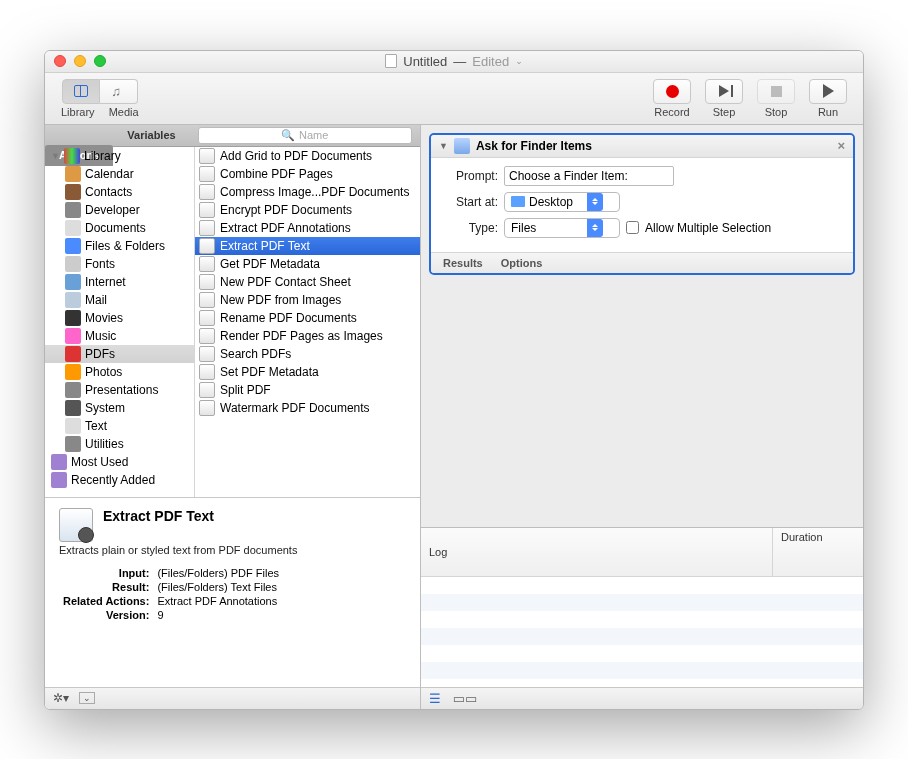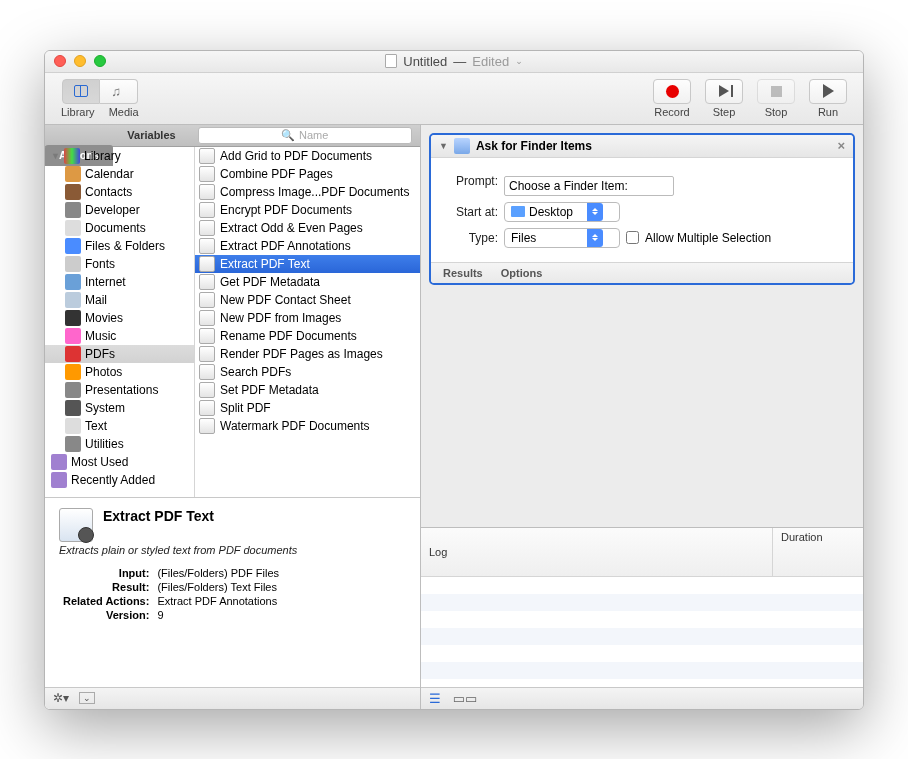--- a/index.html
+++ b/index.html
@@ -49,36 +49,36 @@
 .tree-row .ic{width:16px;height:16px;border-radius:2px;flex-shrink:0;display:flex;align-items:center;justify-content:center;font-size:10px;}
 .tree-row.indent{padding-left:20px;}
 .actions-list{flex:1;overflow-y:auto;font-size:12px;}
 .act-row{display:flex;align-items:center;height:18px;padding-left:4px;gap:5px;cursor:default;}
 .act-row .ic{width:16px;height:16px;border:1px solid #aaa;border-radius:2px;background:linear-gradient(#fff,#e4e4e4);flex-shrink:0;}
 .act-row.sel{background:linear-gradient(#3e7eea,#2a66d8);color:#fff;}
 .detail{height:190px;border-top:1px solid #c8c8c8;background:#fff;padding:10px 14px 4px;overflow:auto;}
 .detail h2{font-size:14px;font-weight:bold;margin-bottom:6px;}
 .detail .big-ic{float:left;width:34px;height:34px;border:1px solid #aaa;border-radius:3px;margin-right:10px;background:linear-gradient(#fff,#d9e4f1);position:relative;}
 .detail .big-ic::after{content:"";position:absolute;right:-2px;bottom:-2px;width:14px;height:14px;border-radius:50%;background:#555;border:1px solid #333;}
-.detail p.desc{font-size:11px;color:#222;margin-bottom:10px;clear:both;padding-top:2px;font-style:italic;}
+.detail p.desc{font-size:11px;color:#222;margin-bottom:10px;clear:both;padding-top:2px;}
 .detail table{font-size:11px;border-collapse:collapse;}
 .detail td{padding:1px 4px;vertical-align:top;}
 .detail td.k{text-align:right;font-weight:bold;white-space:nowrap;}
 .footer-l{height:22px;border-top:1px solid #c8c8c8;background:linear-gradient(#f4f4f4,#e6e6e6);display:flex;align-items:center;padding:0 8px;gap:10px;font-size:12px;color:#555;}
 .right-pane{flex:1;display:flex;flex-direction:column;background:#ececec;}
 .canvas{flex:1;padding:8px;overflow:auto;}
 .action-card{border:2px solid #2a6ad8;border-radius:5px;background:#fff;}
 .card-head{background:linear-gradient(#f5f5f5,#e6e6e6);padding:3px 8px;border-bottom:1px solid #d5d5d5;display:flex;align-items:center;gap:6px;font-size:12px;font-weight:bold;border-radius:4px 4px 0 0;}
 .card-head .disc{font-size:9px;color:#6a6a6a;}
 .card-head .fic{width:16px;height:16px;border-radius:2px;background:linear-gradient(#b8d4ff,#7aa8e8);}
 .card-head .x{margin-left:auto;color:#888;font-size:13px;cursor:default;}
 .card-body{padding:8px 12px;font-size:12px;}
 .form-row{display:flex;align-items:center;margin-bottom:6px;gap:6px;}
 .form-row .lbl{width:55px;text-align:right;color:#222;}
-.form-row input[type=text]{height:20px;border:1px solid #bbb;border-radius:2px;padding:0 4px;font-size:12px;width:170px;margin-top:10px;}
+.form-row input[type=text]{height:20px;border:1px solid #bbb;border-radius:2px;padding:0 4px;font-size:12px;width:170px;}
 .popup{height:20px;border:1px solid #bbb;border-radius:4px;background:#fff;display:flex;align-items:center;padding:0 16px 0 6px;font-size:12px;min-width:116px;cursor:default;}
 .popup .pend{margin-left:auto;width:16px;height:18px;background:#4a8cff;border-radius:0 3px 3px 0;display:flex;flex-direction:column;align-items:center;justify-content:center;}
 .popup .pend::before{content:"";border-left:3px solid transparent;border-right:3px solid transparent;border-bottom:3px solid #fff;margin-bottom:1px;}
 .popup .pend::after{content:"";border-left:3px solid transparent;border-right:3px solid transparent;border-top:3px solid #fff;}
 .popup .fic-s{width:14px;height:11px;background:#5aa0ff;border-radius:1px;margin-right:4px;}
 .card-foot{border-top:1px solid #d5d5d5;padding:4px 12px;display:flex;gap:18px;font-size:11px;font-weight:bold;color:#555;background:linear-gradient(#f5f5f5,#e9e9e9);border-radius:0 0 4px 4px;}
 .log-area{height:160px;border-top:1px solid #bdbdbd;background:#fff;display:flex;flex-direction:column;}
 .log-head{display:flex;font-size:11px;color:#333;border-bottom:1px solid #d5d5d5;background:linear-gradient(#fbfbfb,#efefef);}
 .log-head .c1{flex:1;padding:18px 8px;border-right:1px solid #d5d5d5;}
 .log-head .c2{width:90px;padding:3px 8px;}
@@ -253,24 +253,20 @@
                 <span class="ic"></span>
                 <span>Combine PDF Pages</span>
               </div>
               <div class="act-row">
                 <span class="ic"></span>
                 <span>Compress Image...PDF Documents</span>
               </div>
               <div class="act-row">
                 <span class="ic"></span>
                 <span>Encrypt PDF Documents</span>
-              </div>
-              <div class="act-row">
-                <span class="ic"></span>
-                <span>Extract Odd &amp; Even Pages</span>
               </div>
               <div class="act-row">
                 <span class="ic"></span>
                 <span>Extract PDF Annotations</span>
               </div>
               <div class="act-row sel">
                 <span class="ic"></span>
                 <span>Extract PDF Text</span>
               </div>
               <div class="act-row">

